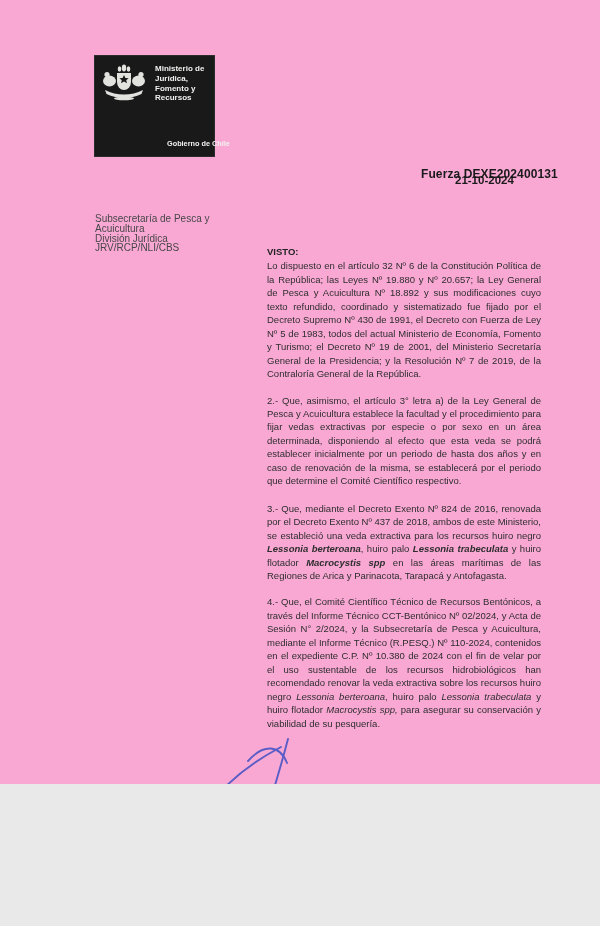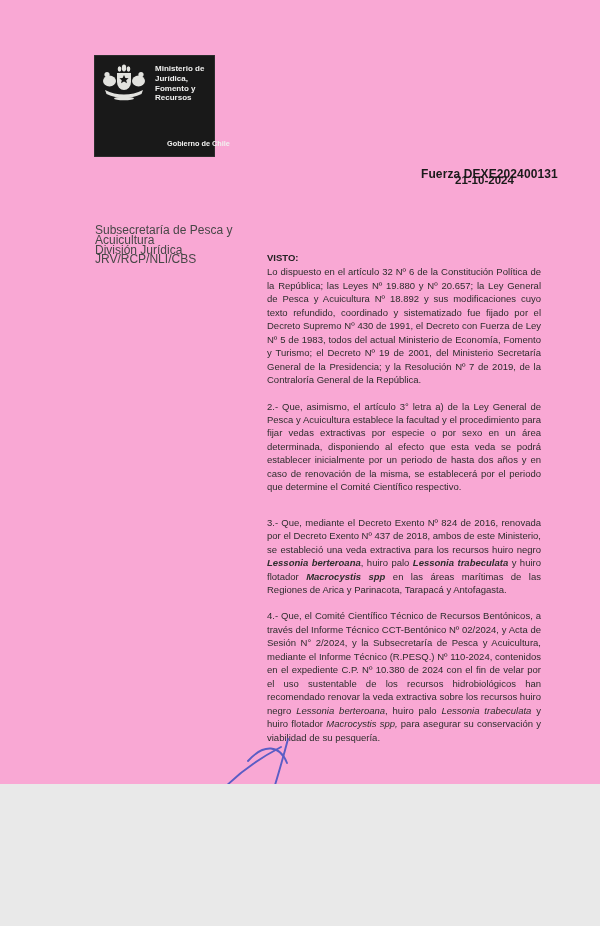--- a/index.html
+++ b/index.html
@@ -20,22 +20,22 @@
     position:absolute; left:61px; top:9px; width:58px;
     color:#f1f1f0; font-weight:bold; font-size:8px; line-height:9.8px; letter-spacing:0;
   }
   .logo-gob {
     position:absolute; left:61px; bottom:9px; width:58px;
     color:#f1f1f0; font-weight:bold; font-size:7.3px; white-space:nowrap;margin-left:12px;
   }
 
   
   .letterhead {
-    position:absolute; left:95px; top:226px; width:140px;
-    font-size:12px; line-height:9.8px; color:#474747;
+    position:absolute; left:95px; top:214px; width:140px;
+    font-size:10px; line-height:9.8px; color:#474747;
   }
 
   
   .folio-number {
     position:absolute; left:421px; top:167px; z-index:3;
     font-size:12px; font-weight:bold; color:#1a1a1a; letter-spacing:0.1px; white-space:nowrap;
   }
   .folio-date {
     position:absolute; left:455px; top:174px; z-index:3;
     font-size:11.5px; font-weight:bold; color:#1a1a1a; white-space:nowrap;
@@ -47,24 +47,24 @@
     font-size:9.4px; font-weight:bold; line-height:14.4px; letter-spacing:-0.15px;
     text-align:justify; color:#1e1e1e;
   }
 
   
   .content {
     position:absolute; left:267px; top:239px; width:274px;
     font-size:9.5px; line-height:13.45px; text-align:justify; color:#2d2d2d;
   }
   .content h3 { font-size:9.5px; font-weight:bold; color:#222; }
-  .h-visto { margin:12px 0 1px 0; }
+  .h-visto { margin:6px 0 1px 0; }
   .h-considerando { margin:17px 0 12px 0; }
   .content p { margin:0 0 13px 0; }
-  .content p.p2 { margin-bottom:22px; }
+  .content p.p2 { margin-bottom:14px; }
   .bi { font-weight:bold; font-style:italic; }
   .it { font-style:italic; }
 
   
   .rect-stamp {
     position:absolute; left:66px; top:805px; width:124px; height:81px; z-index:5;
     border:2.5px solid rgba(40,40,40,.92); transform:rotate(-0.6deg);
     color:#2f2f2f; background:transparent; display:flex; flex-direction:column;
   }
   .rect-stamp .hdr {

